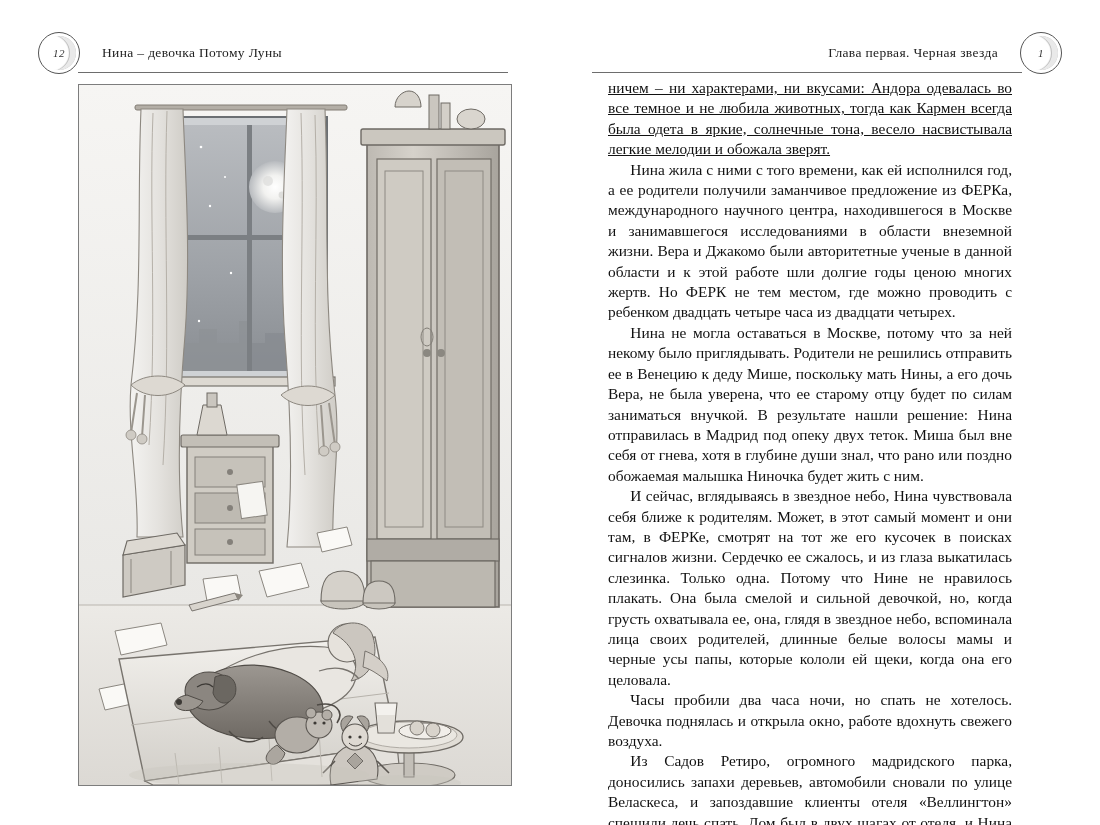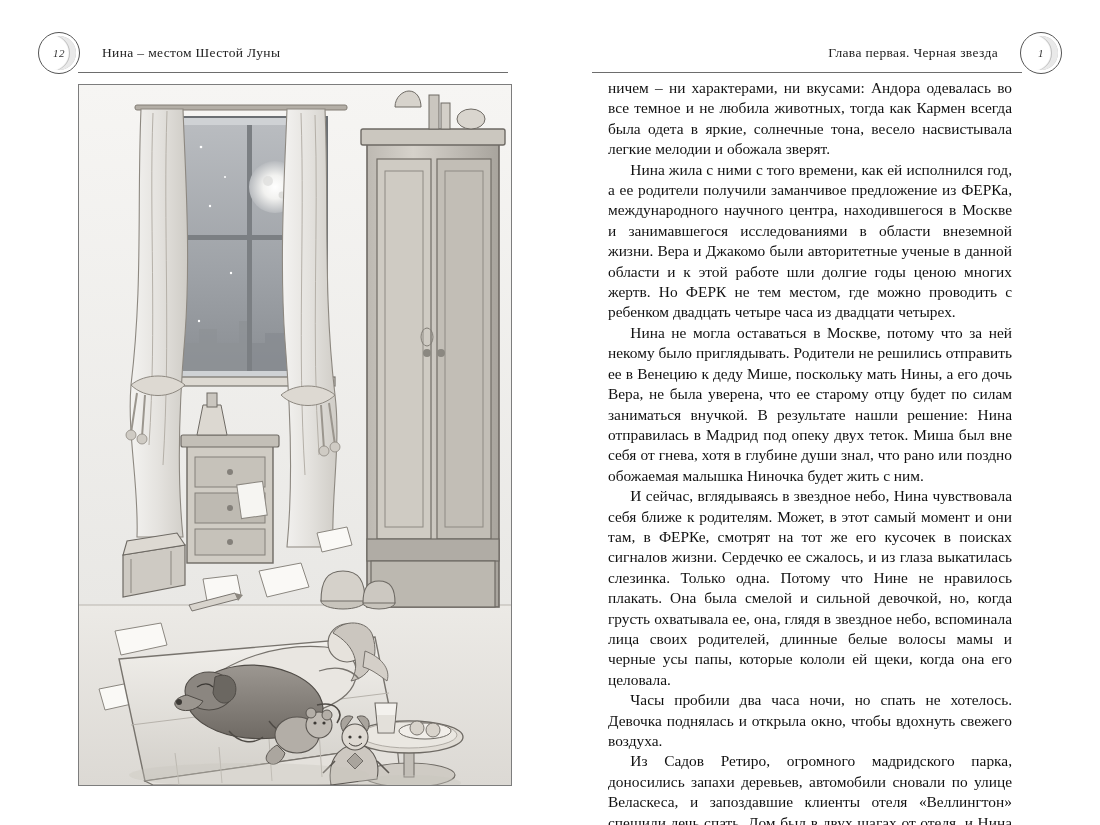--- a/index.html
+++ b/index.html
@@ -101,33 +101,33 @@
     line-height: 20.4px;
     text-align: justify;
     text-justify: inter-word;
     hyphens: auto;
     color: #111;
   }
   .text-column p {
     margin: 0;
     text-indent: 1.45em;
   }
-  .text-column p.first { text-indent: 0; }
+  .text-column p.first { text-indent: 0; text-decoration: underline; }
 </style>
 </head>
 <body>
 
 <div class="spread">
 
   <div class="header header-left">
     <div class="folio">
       <div class="moon"></div>
       <span>12</span>
     </div>
-    <div class="run-title">Нина – местом Шестой Луны</div>
+    <div class="run-title">Нина – девочка Потому Луны</div>
   </div>
   <div class="rule rule-left"></div>
 
   <div class="header header-right">
     <div class="run-title">Глава первая. Черная звезда</div>
     <div class="folio">
       <div class="moon"></div>
       <span>1</span>
     </div>
   </div>
@@ -369,17 +369,17 @@
       <ellipse cx="170" cy="690" rx="120" ry="12" fill="#c9c5be" opacity=".35"></ellipse>
       <ellipse cx="330" cy="698" rx="52" ry="8" fill="#c9c5be" opacity=".4"></ellipse>
     </svg>
   </div>
 
   <div class="text-column">
     <p class="first">ничем – ни характерами, ни вкусами: Андора одевалась во все темное и не любила животных, тогда как Кармен всегда была одета в яркие, солнечные тона, весело насвистывала легкие мелодии и обожала зверят.</p>
     <p>Нина жила с ними с того времени, как ей исполнился год, а ее родители получили заманчивое предложение из ФЕРКа, международного научного центра, находившегося в Москве и занимавшегося исследованиями в области внеземной жизни. Вера и Джакомо были авторитетные ученые в данной области и к этой работе шли долгие годы ценою многих жертв. Но ФЕРК не тем местом, где можно проводить с ребенком двадцать четыре часа из двадцати четырех.</p>
     <p>Нина не могла оставаться в Москве, потому что за ней некому было приглядывать. Родители не решились отправить ее в Венецию к деду Мише, поскольку мать Нины, а его дочь Вера, не была уверена, что ее старому отцу будет по силам заниматься внучкой. В результате нашли решение: Нина отправилась в Мадрид под опеку двух теток. Миша был вне себя от гнева, хотя в глубине души знал, что рано или поздно обожаемая малышка Ниночка будет жить с ним.</p>
     <p>И сейчас, вглядываясь в звездное небо, Нина чувствовала себя ближе к родителям. Может, в этот самый момент и они там, в ФЕРКе, смотрят на тот же его кусочек в поисках сигналов жизни. Сердечко ее сжалось, и из глаза выкатилась слезинка. Только одна. Потому что Нине не нравилось плакать. Она была смелой и сильной девочкой, но, когда грусть охватывала ее, она, глядя в звездное небо, вспоминала лица своих родителей, длинные белые волосы мамы и черные усы папы, которые кололи ей щеки, когда она его целовала.</p>
-    <p>Часы пробили два часа ночи, но спать не хотелось. Девочка поднялась и открыла окно, чтобы вдохнуть свежего воздуха.</p>
+    <p>Часы пробили два часа ночи, но спать не хотелось. Девочка поднялась и открыла окно, работе вдохнуть свежего воздуха.</p>
     <p>Из Садов Ретиро, огромного мадридского парка, доносились запахи деревьев, автомобили сновали по улице Веласкеса, и запоздавшие клиенты отеля «Веллингтон» спешили лечь спать. Дом был в двух шагах от отеля, и Нина часто разглядывала чемоданы путешественников, воображая, как однажды и она отправится в поездку. Куда?</p>
   </div>
 
 </div>
 
 </body></html>

